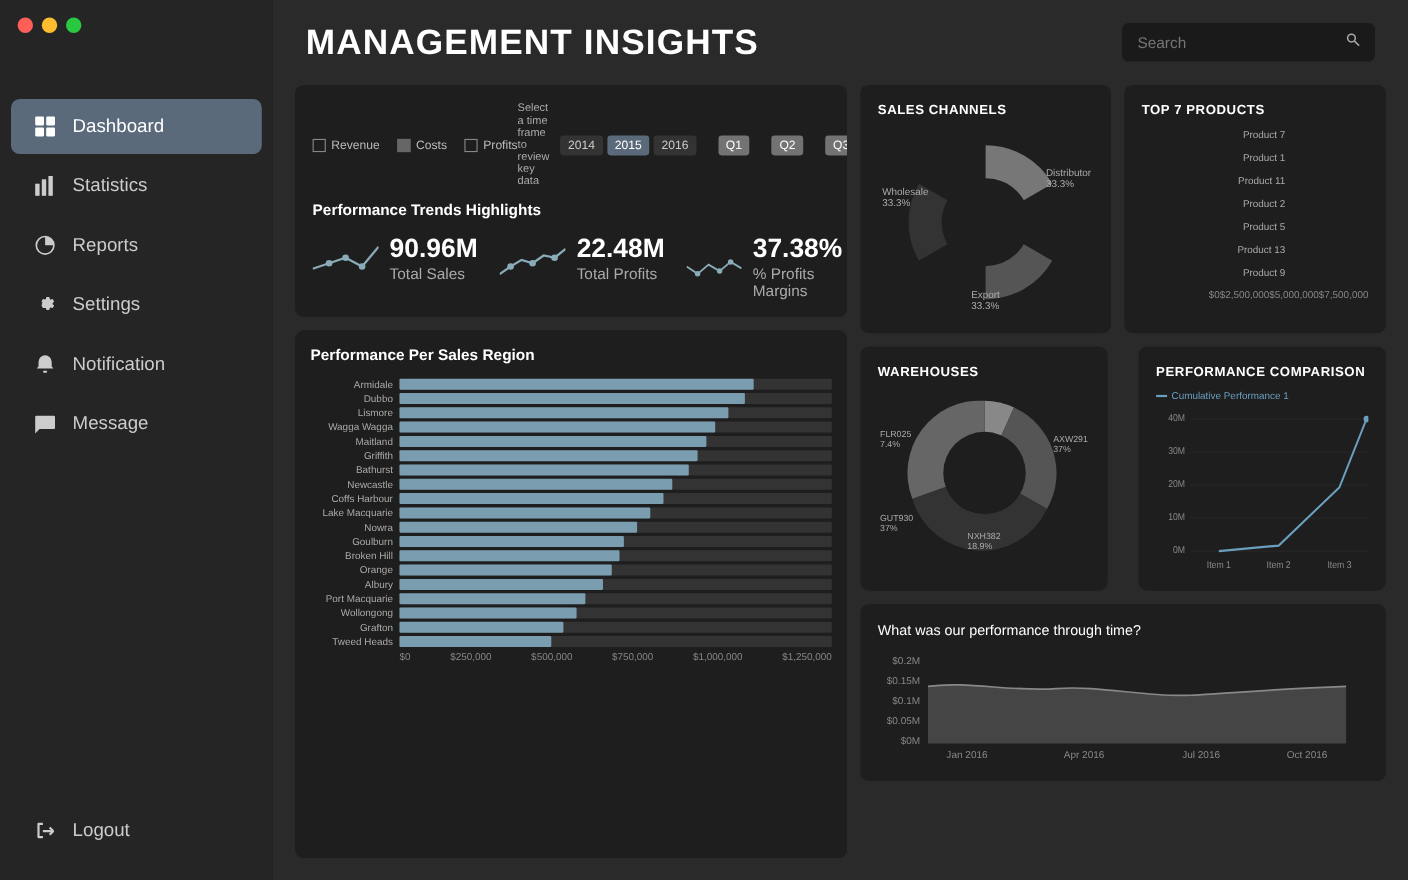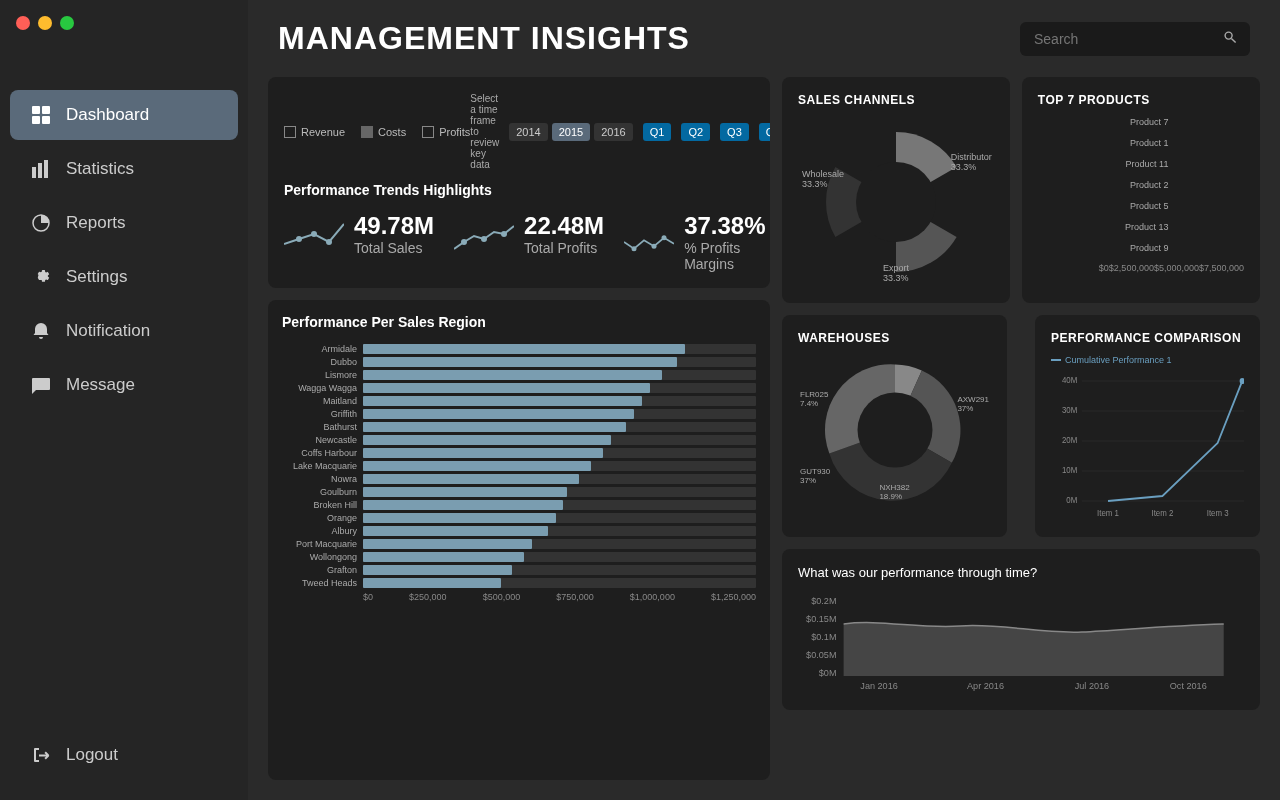--- a/index.html
+++ b/index.html
@@ -35,21 +35,21 @@
 
     
     .card-top-bar { display: flex; align-items: center; justify-content: space-between; margin-bottom: 12px; }
     .legend { display: flex; gap: 16px; align-items: center; }
     .legend-item { display: flex; align-items: center; gap: 5px; font-size: 11px; color: #bbb; }
     .legend-box { width: 12px; height: 12px; border: 1.5px solid #888; }
     .legend-box.filled { background: #666; border-color: #666; }
     .time-selector { display: flex; gap: 4px; align-items: center; font-size: 11px; color: #aaa; }
     .year-btn { padding: 3px 7px; background: #333; border-radius: 3px; cursor: pointer; border: none; color: #ccc; font-size: 11px; }
     .year-btn.active { background: #5a6a7a; color: #fff; }
-    .q-btn { padding: 3px 7px; background: #0369a1; border-radius: 3px; cursor: pointer; border: none; color: #fff; font-size: 11px; margin-left: 6px; }
+    .q-btn { padding: 3px 7px; background: #737373; border-radius: 3px; cursor: pointer; border: none; color: #fff; font-size: 11px; margin-left: 16px; }
     .section-title { font-size: 14px; font-weight: 700; color: #fff; margin-bottom: 14px; }
     .metrics { display: flex; gap: 20px; align-items: flex-start; }
     .metric-item { display: flex; align-items: center; gap: 10px; }
     .sparkline { width: 60px; height: 40px; }
     .metric-val { font-size: 24px; font-weight: 700; }
     .metric-label { font-size: 14px; color: #aaa; }
 
     
     .bar-chart-section { padding: 14px; }
     .region-chart { display: flex; flex-direction: column; gap: 3px; margin-top: 8px; }
@@ -222,21 +222,21 @@
         <div class="section-title">Performance Trends Highlights</div>
         <div class="metrics">
           <div class="metric-item">
             <svg class="sparkline" viewBox="0 0 60 40" fill="none">
               <polyline points="0,30 15,25 30,20 45,28 60,10" stroke="#8aabb8" stroke-width="2" fill="none"></polyline>
               <circle cx="15" cy="25" r="3" fill="#8aabb8"></circle>
               <circle cx="30" cy="20" r="3" fill="#8aabb8"></circle>
               <circle cx="45" cy="28" r="3" fill="#8aabb8"></circle>
             </svg>
             <div>
-              <div class="metric-val">49.78M</div>
+              <div class="metric-val">90.96M</div>
               <div class="metric-label">Total Sales</div>
             </div>
           </div>
           <div class="metric-item">
             <svg class="sparkline" viewBox="0 0 60 40" fill="none">
               <polyline points="0,35 10,28 20,22 30,25 40,18 50,20 60,12" stroke="#8aabb8" stroke-width="2" fill="none"></polyline>
               <circle cx="10" cy="28" r="3" fill="#8aabb8"></circle>
               <circle cx="30" cy="25" r="3" fill="#8aabb8"></circle>
               <circle cx="50" cy="20" r="3" fill="#8aabb8"></circle>
             </svg>

